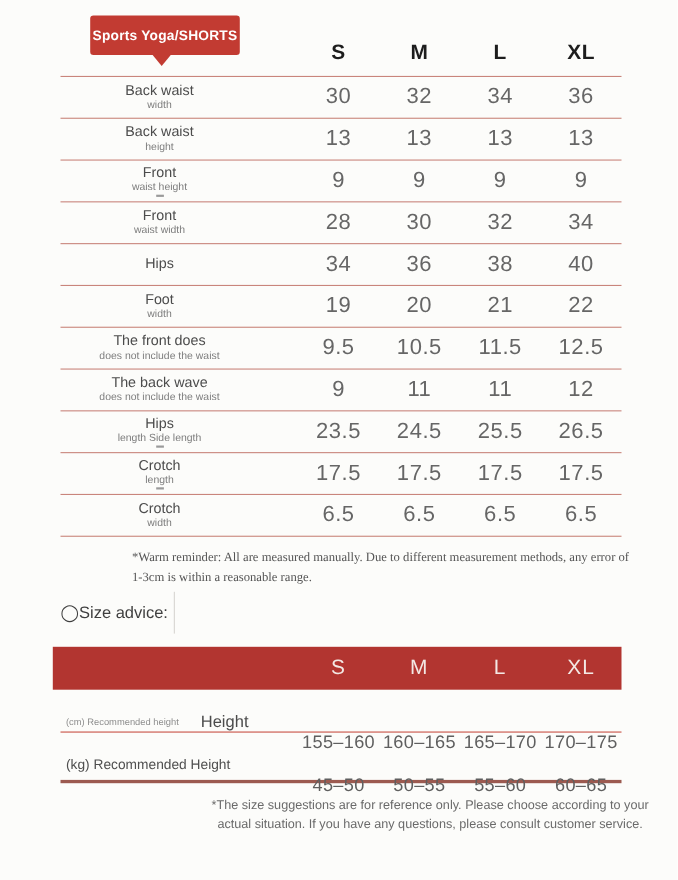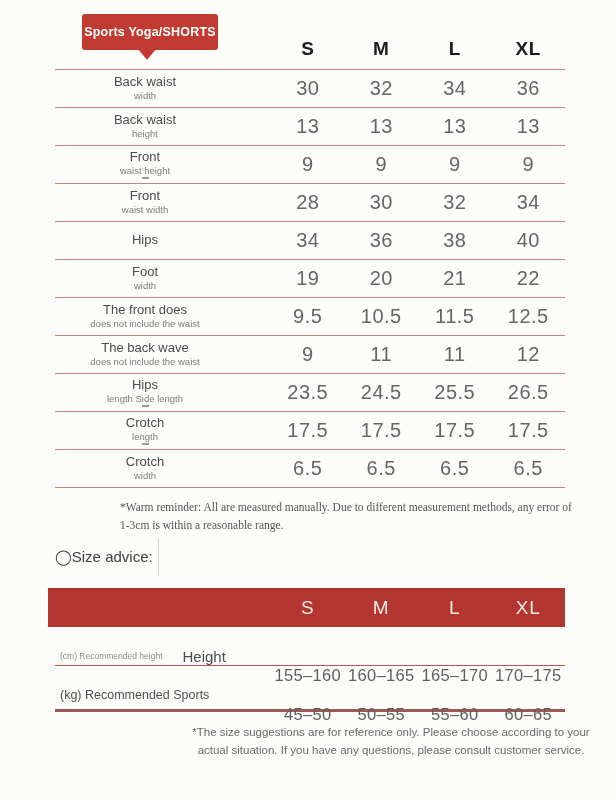--- a/index.html
+++ b/index.html
@@ -243,21 +243,21 @@
       <span class="big-lbl">Height</span>
     </div>
     <div class="aval">155–160</div>
     <div class="aval">160–165</div>
     <div class="aval">165–170</div>
     <div class="aval">170–175</div>
   </div>
 
   <div class="advice-row advice-row-2">
     <div class="advice-label">
-      <span class="plain-lbl">(kg) Recommended Sports</span>
+      <span class="plain-lbl">(kg) Recommended Height</span>
     </div>
     <div class="aval">45–50</div>
     <div class="aval">50–55</div>
     <div class="aval">55–60</div>
     <div class="aval">60–65</div>
   </div>
 
   <p class="note">*The size suggestions are for reference only. Please choose according to your actual situation. If you have any questions, please consult customer service.</p>
 
 </div>

